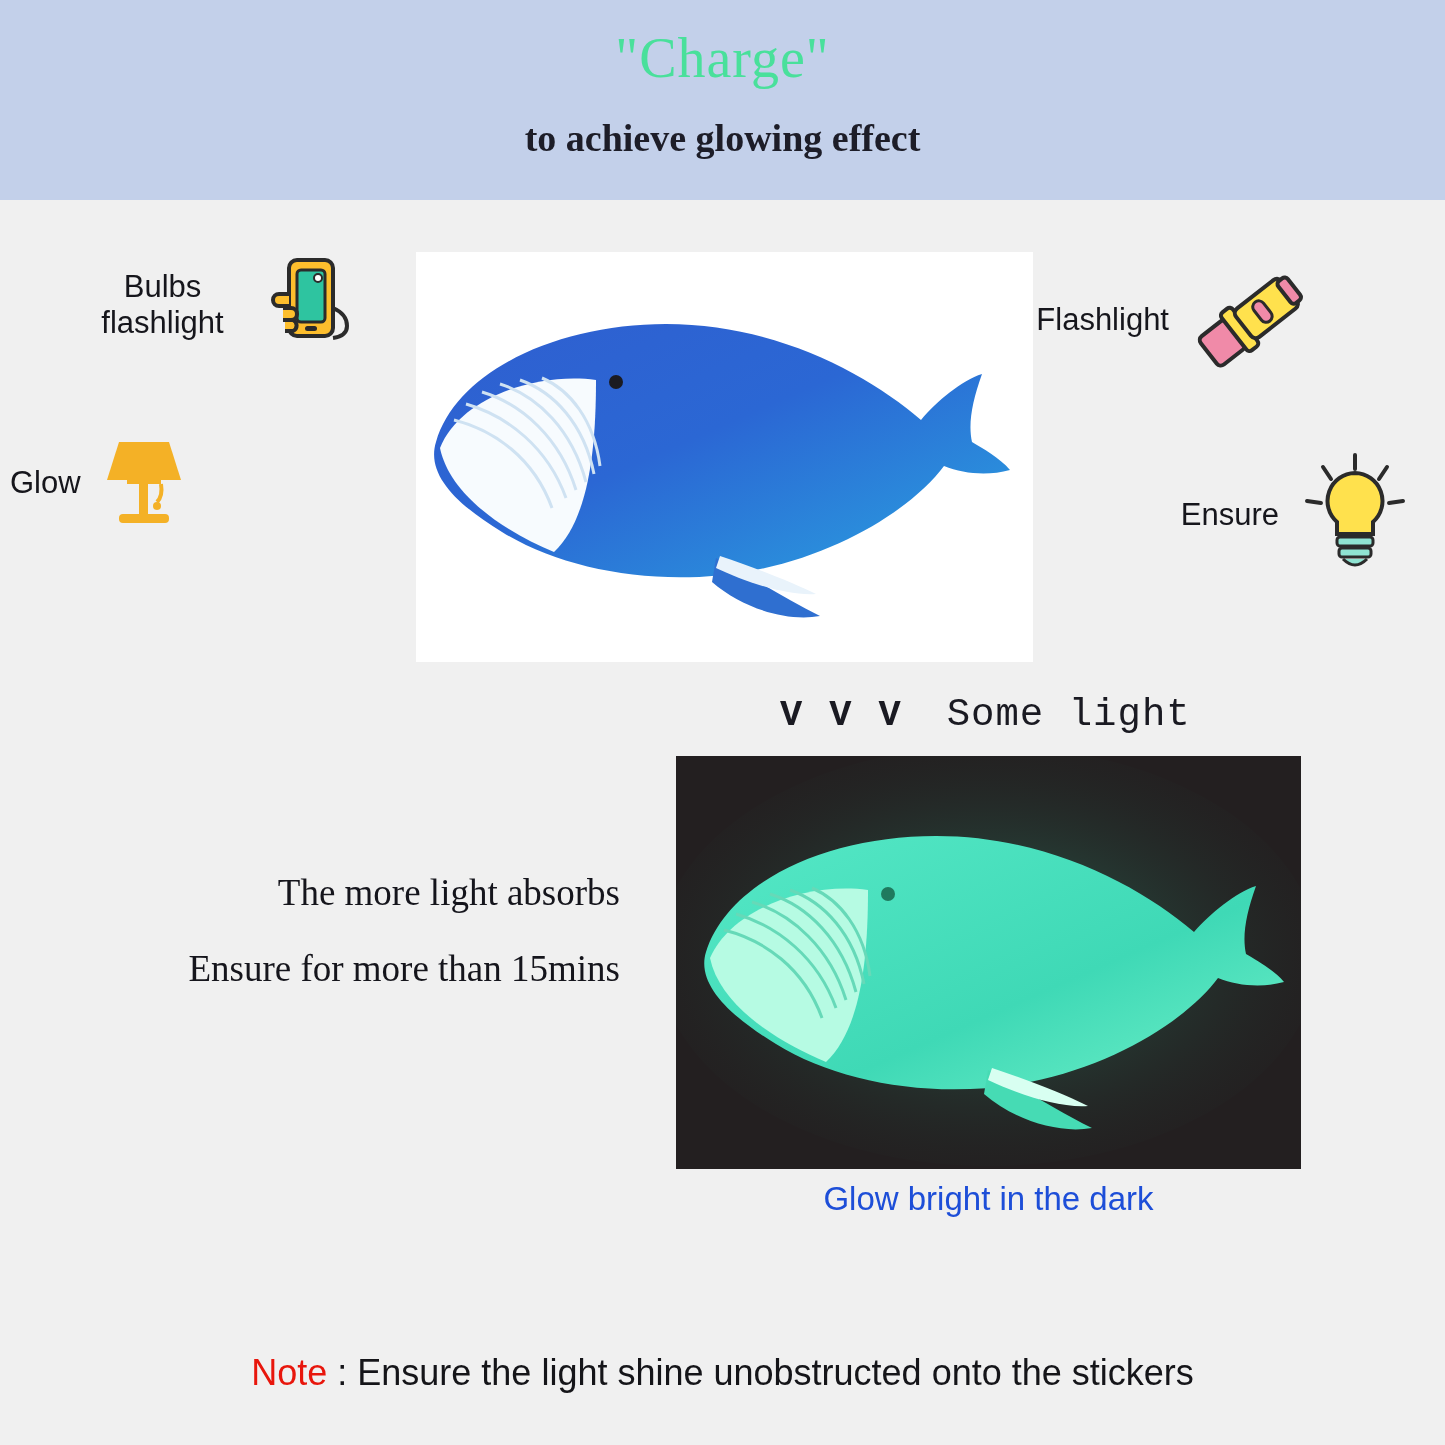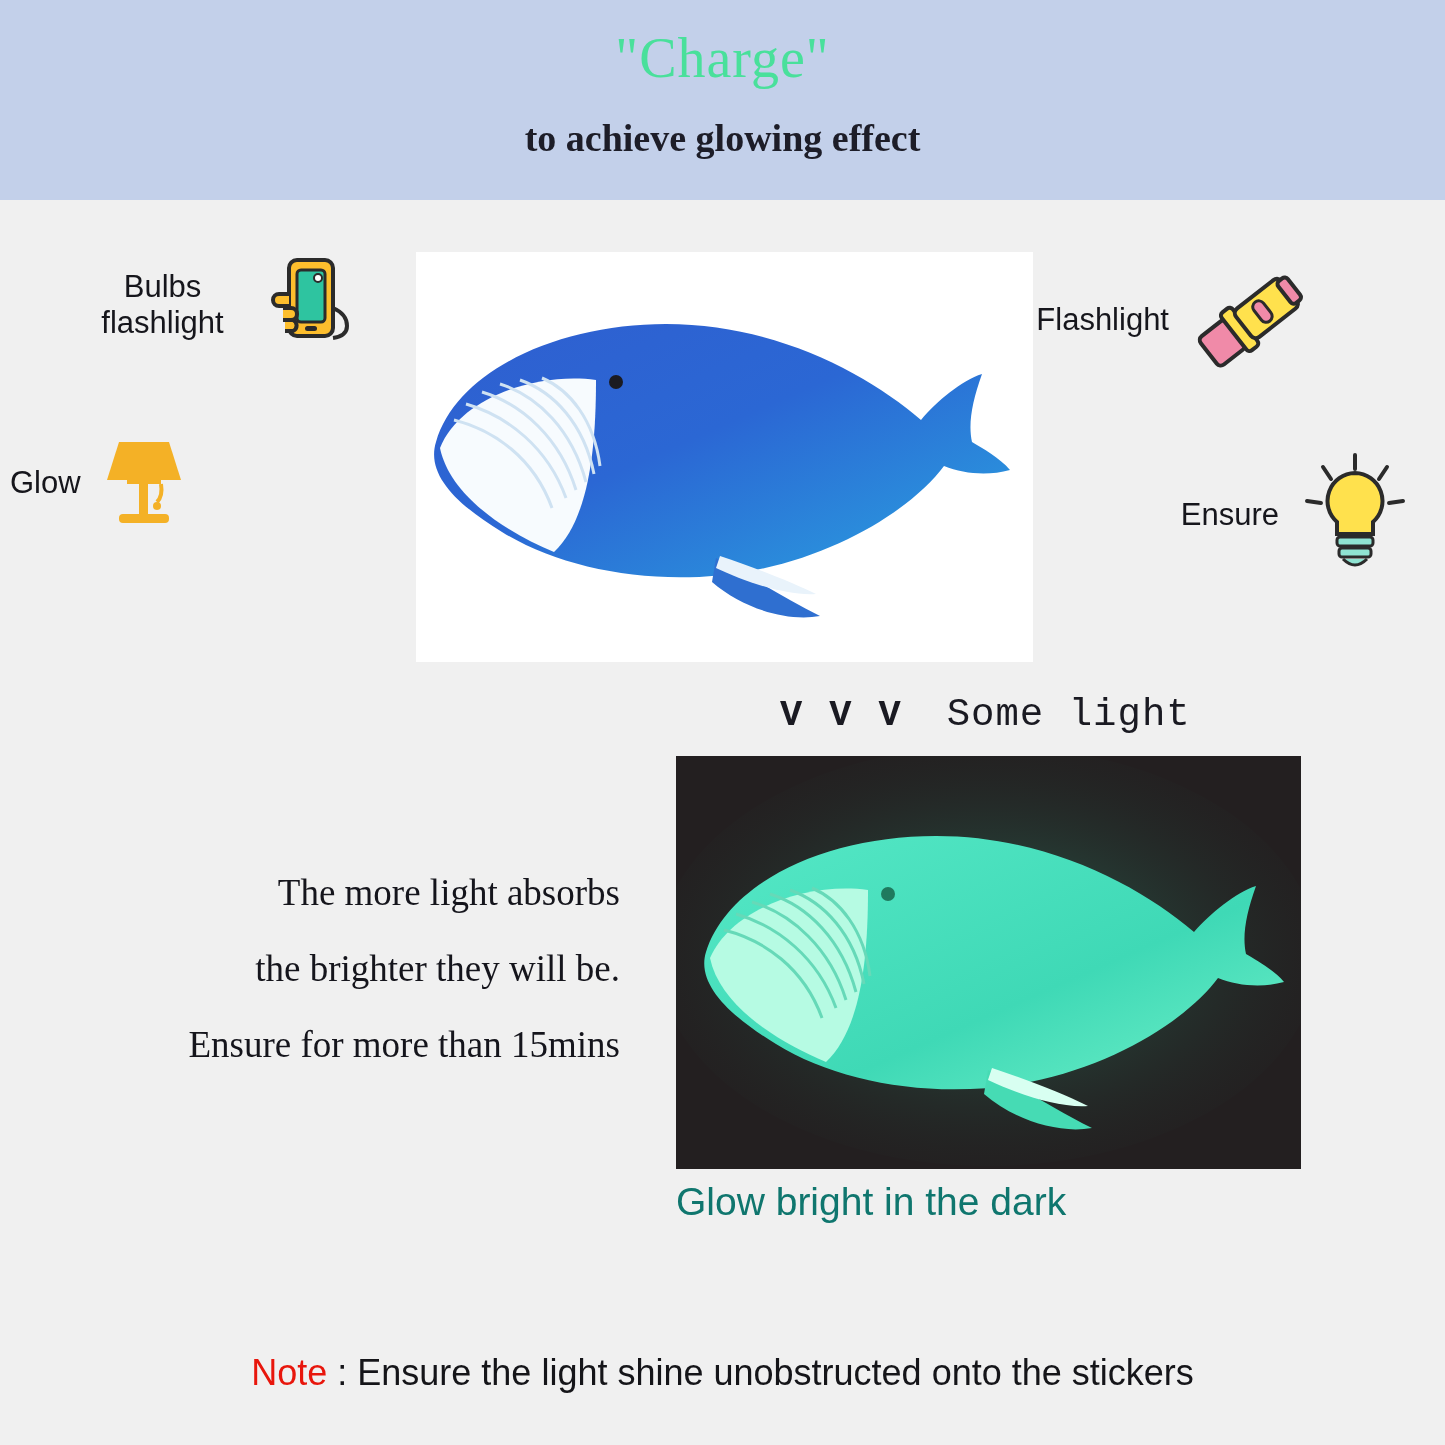--- a/index.html
+++ b/index.html
@@ -115,22 +115,23 @@
     width: 625px;
     height: 413px;
     background: #231f20;
     overflow: hidden;
   }
   .caption-dark {
     position: absolute;
     left: 676px;
     top: 980px;
     width: 625px;
-    font-size: 39px;
-    color: #0f766e;
+    text-align: center;
+    font-size: 33px;
+    color: #1d4ed8;
   }
 
   
   .para {
     position: absolute;
     left: 60px;
     top: 655px;
     width: 560px;
     font-family: Liberation Serif, serif;
     font-size: 37px;
@@ -293,21 +294,20 @@
       <path d="M312 314 C342 330 380 354 416 372 C382 378 338 364 308 338 Z" fill="#46dbb4"></path>
       <path d="M316 312 C352 324 388 338 412 350 C382 352 342 338 312 324 Z" fill="#d8fff1"></path>
       <circle cx="212" cy="138" r="7" fill="#1f7a5e"></circle>
     </svg>
   </div>
 
   <div class="caption-dark">Glow bright in the dark</div>
 
   <div class="para">
     <div>The more light absorbs</div>
-    <div>the brighter they will be.</div>
     <div>Ensure for more than 15mins</div>
   </div>
 
   <div class="note">
     <span class="note-word">Note</span><span> : </span><span>Ensure the light shine unobstructed onto the stickers</span>
   </div>
 
 </div>
 
 </body></html>

